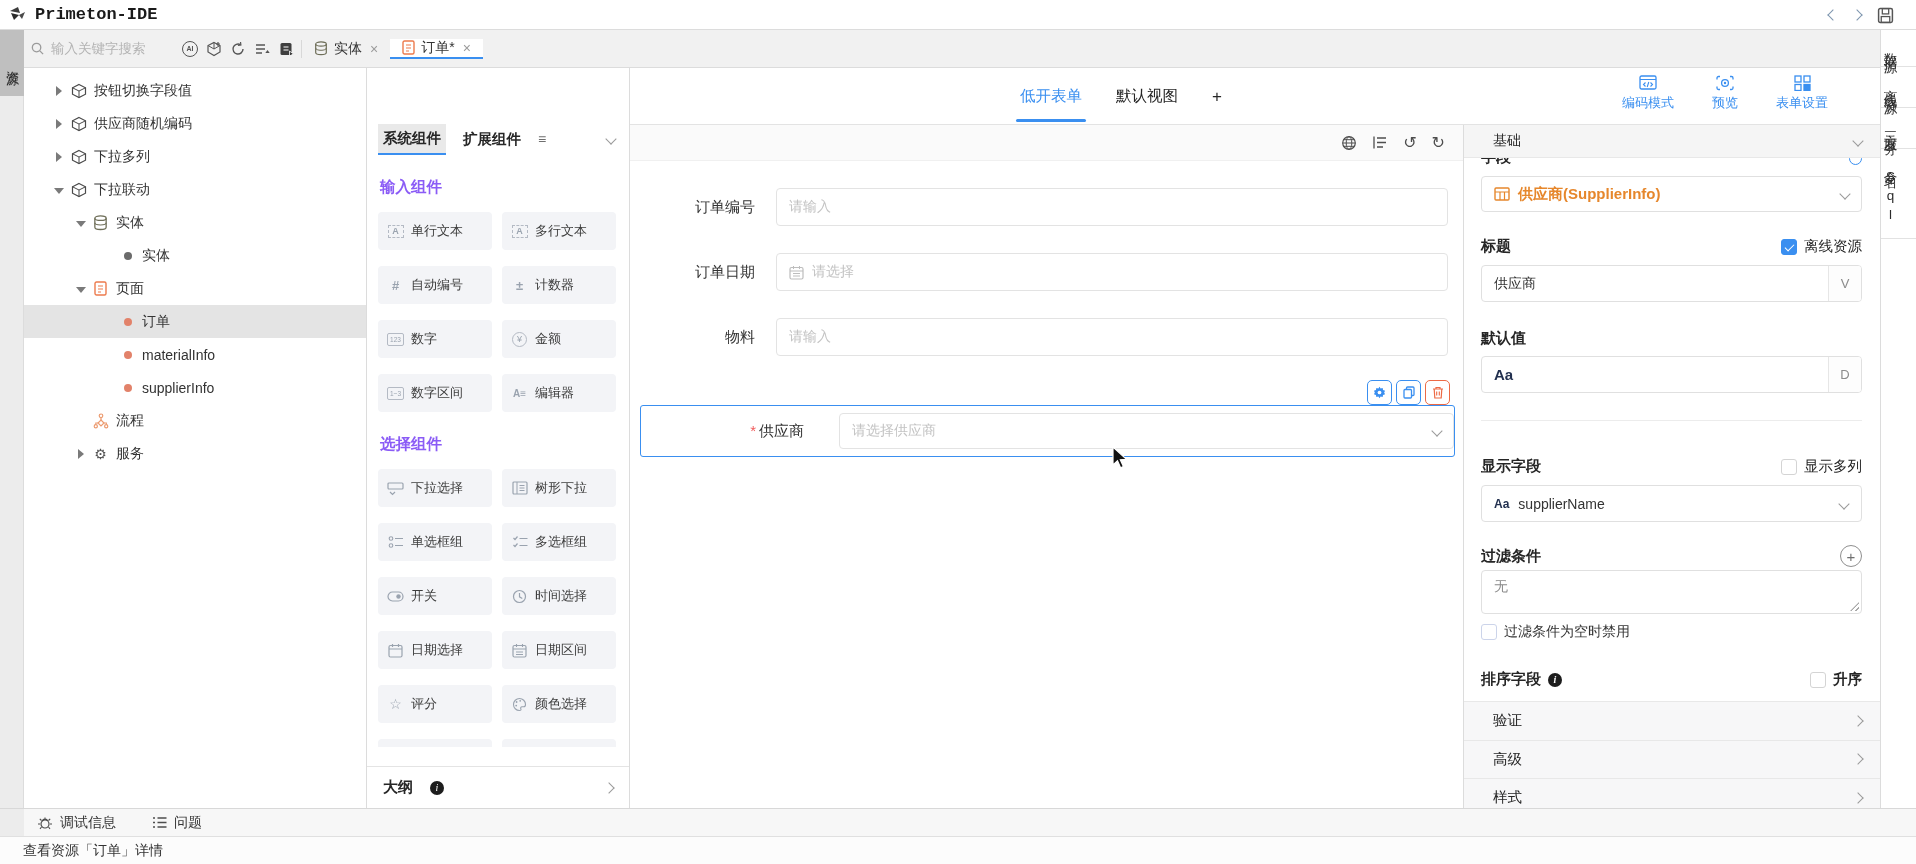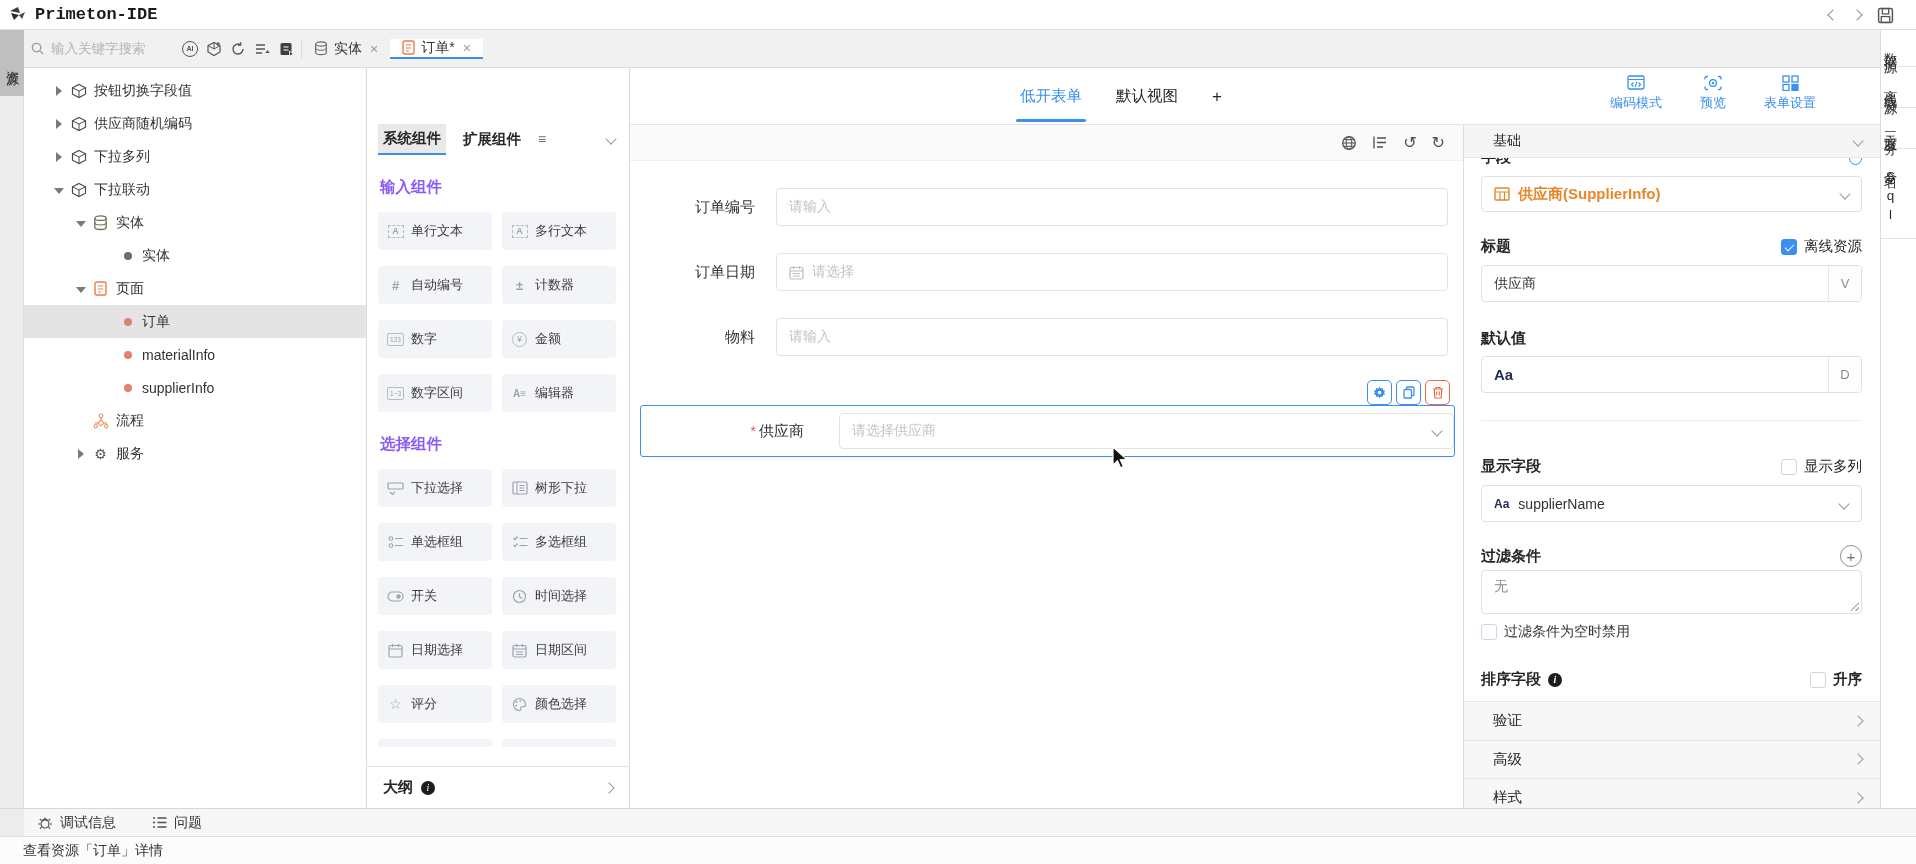--- a/index.html
+++ b/index.html
@@ -58,32 +58,32 @@
   .chev.down { transform:rotate(45deg); }
   .chev.rightc { transform:rotate(-45deg); }
   .comp-scroll { position:absolute; left:0; top:95px; width:100%; height:666px; overflow:hidden; padding:0 11px; }
   .sec-title { font-size:15.5px; font-weight:bold; color:#8b5cf6; margin:14px 0 14px 2px; }
   .cgrid { display:flex; flex-wrap:wrap; gap:16px 10px; }
   .cbtn { width:114px; height:38px; background:#f3f4f7; border-radius:4px; display:flex; align-items:center; padding-left:9px; gap:7px; font-size:13px; color:#3c3c3c; }
   .cico { width:17px; height:16px; flex:none; display:flex; align-items:center; justify-content:center; color:#9aa3af; font-size:12px; }
   .icbox { border:1px dashed #b4bac4; width:16px; height:13px; font-size:9px; font-weight:bold; display:flex; align-items:center; justify-content:center; color:#9aa3af; }
   .icboxs { border:1px solid #b4bac4; border-radius:2px; width:17px; height:13px; font-size:6.5px; display:flex; align-items:center; justify-content:center; color:#9aa3af; }
   .iccirc { border:1px solid #b4bac4; border-radius:50%; width:15px; height:15px; font-size:9px; display:flex; align-items:center; justify-content:center; color:#9aa3af; }
-  .outline-bar { position:absolute; left:0; bottom:0; width:100%; height:42px; border-top:1px solid #e4e4e4; background:#fff; display:flex; align-items:center; padding:0 16px; gap:8px; }
+  .outline-bar { position:absolute; left:0; bottom:0; width:100%; height:42px; border-top:1px solid #e4e4e4; background:#fff; display:flex; align-items:center; padding:0 16px; gap:17px; }
   .outline-bar .lab { font-size:15px; font-weight:bold; color:#262626; }
   .info-i { width:14px; height:14px; border-radius:50%; background:#1d1d1d; color:#fff; font-size:10px; font-style:italic; display:flex; align-items:center; justify-content:center; font-family:"Liberation Serif",serif; }
 
   
   .wshead { left:630px; top:68px; width:1250px; height:57px; background:#fff; border-bottom:1px solid #e3e3e3; }
   .viewtabs { position:absolute; left:390px; top:0; height:57px; display:flex; align-items:center; gap:34px; }
   .vtab { font-size:15.5px; color:#262626; position:relative; height:57px; display:flex; align-items:center; }
   .vtab.active { color:#3a8ff0; }
   .vtab.active::after { content:""; position:absolute; left:-4px; right:-4px; bottom:3px; height:3px; background:#3a8ff0; border-radius:2px; }
   .vtab.plus { font-size:17px; }
-  .wsactions { position:absolute; right:64px; top:7px; display:flex; gap:38px; }
+  .wsactions { position:absolute; right:52px; top:7px; display:flex; gap:38px; }
   .wsa { display:flex; flex-direction:column; align-items:center; gap:3px; color:#3a8ff0; font-size:13px; }
 
   
   .canvas { left:630px; top:125px; width:833px; height:683px; background:#fff; }
   .ctoolbar { height:36px; background:#fafafa; border-bottom:1px solid #f0f0f0; display:flex; align-items:center; justify-content:flex-end; gap:15px; padding-right:18px; color:#4d4d4d; }
   .ctoolbar span.uglyph { font-size:16px; color:#4d4d4d; }
   .frow { display:flex; align-items:center; margin-top:27px; }
   .frow .flabel { width:125px; text-align:right; font-size:15px; color:#333; flex:none; }
   .finput { margin-left:21px; width:672px; height:38px; border:1px solid #e3e3e3; border-radius:4px; display:flex; align-items:center; padding:0 12px; gap:8px; }
   .ph { color:#c3c3c3; font-size:14px; }

